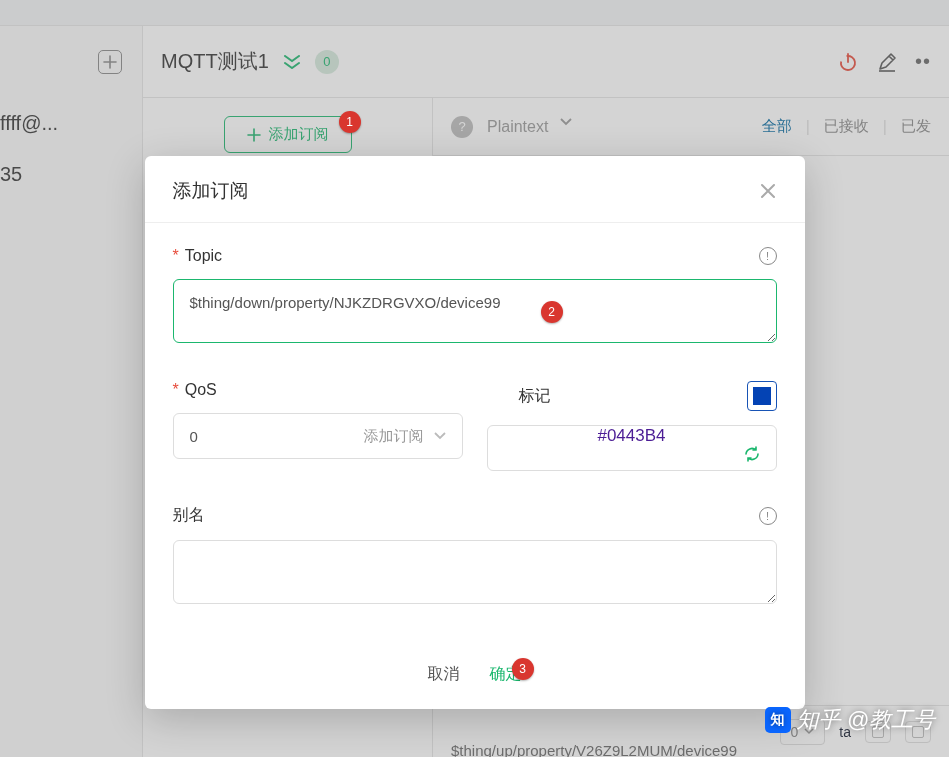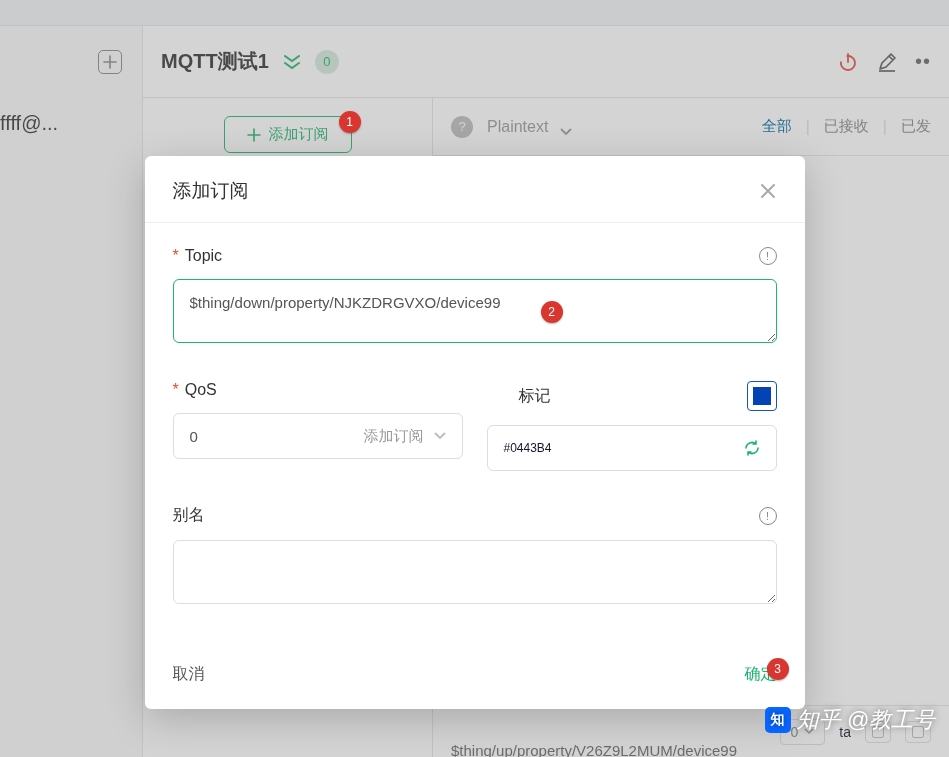--- a/index.html
+++ b/index.html
@@ -10,34 +10,34 @@
 .main { display: flex; height: calc(100% - 26px); }
 
 .sidebar { width: 143px; background: #f9f9f9; border-right: 1px solid #e5e5e5; }
 .sidebar-add { height: 72px; display: flex; align-items: center; justify-content: flex-end; padding-right: 20px; }
 .add-box { width: 24px; height: 24px; border: 1.5px solid #888; border-radius: 5px; display: flex; align-items: center; justify-content: center; cursor: pointer; color: #888; font-size: 16px; }
 .side-item { padding: 14px 8px 14px 0; font-size: 20px; color: #333; white-space: nowrap; overflow: hidden; }
 .side-item.active { background: #e8f5ee; color: #1bb76e; font-weight: 500; }
 
 .content { flex: 1; display: flex; flex-direction: column; }
 .header { height: 72px; display: flex; align-items: center; padding: 0 18px; border-bottom: 1px solid #e5e5e5; }
-.conn-name { font-size: 20px; font-weight: 700; color: #333; }
+.conn-name { font-size: 20px; font-weight: 400; color: #333; }
 .chev-down { margin-left: 14px; color: #1bb76e; cursor: pointer; }
 .badge-count { margin-left: 14px; width: 24px; height: 24px; border-radius: 12px; background: #d4e9dc; color: #1bb76e; display: flex; align-items: center; justify-content: center; font-size: 13px; }
 .header-spacer { flex: 1; }
 .hdr-icon { margin-left: 18px; cursor: pointer; color: #666; }
 
 .body-row { flex: 1; display: flex; }
 .sub-col { width: 290px; border-right: 1px solid #e5e5e5; padding-top: 18px; display: flex; justify-content: center; align-items: flex-start; }
 .add-sub-btn { padding: 8px 22px; border: 1px solid #1bb76e; border-radius: 6px; color: #1bb76e; font-size: 15px; background: #fff; cursor: pointer; display: flex; align-items: center; gap: 8px; position: relative; }
 
 .msg-col { flex: 1; display: flex; flex-direction: column; position: relative; }
 .msg-hdr { height: 58px; display: flex; align-items: center; padding: 0 18px; border-bottom: 1px solid #e5e5e5; gap: 14px; }
 .qmark { width: 22px; height: 22px; border-radius: 11px; background: #bbb; color: #fff; display: flex; align-items: center; justify-content: center; font-size: 13px; }
-.plaintext { color: #999; font-size: 16px; display: flex; align-items: flex-end; gap: 12px; cursor: pointer; }
+.plaintext { color: #999; font-size: 16px; display: flex; align-items: flex-start; gap: 12px; cursor: pointer; }
 .msg-hdr-spacer { flex: 1; }
 .tab { font-size: 15px; color: #888; cursor: pointer; }
 .tab.active { color: #0369a1; }
 .divider { color: #ddd; }
 
 .msg-footer { position: absolute; bottom: 0; left: 0; right: 0; height: 52px; border-top: 1px solid #e5e5e5; display: flex; align-items: center; padding: 0 18px; gap: 14px; font-size: 14px; color: #888; }
 .qos-pill { border: 1px solid #ddd; border-radius: 4px; padding: 4px 10px; display: flex; align-items: center; gap: 6px; }
 .topic-line { position: absolute; bottom: -2px; left: 18px; font-size: 15px; color: #666; }
 
 
@@ -60,24 +60,24 @@
 .two-col { display: flex; gap: 24px; }
 .col { flex: 1; }
 
 .select-box { border: 1px solid #ddd; border-radius: 6px; height: 46px; display: flex; align-items: center; padding: 0 16px; cursor: pointer; font-size: 15px; color: #555; }
 .select-box .right { margin-left: auto; color: #999; display: flex; align-items: center; gap: 10px; }
 
 .color-sw { width: 30px; height: 30px; border-radius: 4px; border: 1.5px solid #1753b5; display: inline-flex; align-items: center; justify-content: center; cursor: pointer; }
 .color-inner { width: 18px; height: 18px; background: #0443B4; }
 .mark-label-row { display: flex; align-items: center; margin-bottom: 14px; margin-left: 32px; }
 
-.color-input { border: 1px solid #ddd; border-radius: 6px; height: 46px; display: flex; align-items: center; padding: 0 16px; font-size: 12px; color: #0f172a; }
+.color-input { border: 1px solid #ddd; border-radius: 6px; height: 46px; display: flex; align-items: center; padding: 0 16px; font-size: 17px; color: #4c1d95; flex-direction: column; }
 .refresh-ic { margin-left: auto; color: #1bb76e; cursor: pointer; font-size: 16px; }
 
-.dlg-foot { padding: 14px 28px 24px; display: flex; justify-content: space-between; gap: 30px; }
+.dlg-foot { padding: 14px 28px 24px; display: flex; justify-content: center; gap: 30px; }
 .btn-cancel { font-size: 16px; color: #555; background: none; border: none; cursor: pointer; }
 .btn-ok { font-size: 16px; color: #1bb76e; background: none; border: none; cursor: pointer; position: relative; }
 
 .anno { position: absolute; width: 22px; height: 22px; border-radius: 11px; background: #d9362f; color: #fff; font-size: 12px; display: flex; align-items: center; justify-content: center; box-shadow: 0 1px 2px rgba(0,0,0,0.3); z-index: 50; }
 
 .watermark { position: absolute; right: 14px; bottom: 22px; font-size: 22px; color: #fff; text-shadow: 0 0 6px rgba(0,0,0,0.5); font-style: italic; display: flex; align-items: center; gap: 6px; }
 .zhihu { width: 26px; height: 26px; background: #0a66ff; border-radius: 5px; display: flex; align-items: center; justify-content: center; color: #fff; font-size: 14px; font-weight: bold; font-style: normal; }
 
 svg { display: block; }
 </style>
@@ -89,20 +89,21 @@
 <div class="main">
   <div class="sidebar">
     <div class="sidebar-add">
       <div class="add-box">
         <svg width="14" height="14" viewBox="0 0 14 14">
             <path d="M7 1v12M1 7h12" stroke="currentColor" stroke-width="1.6" stroke-linecap="round"></path>
           </svg>
       </div>
     </div>
     <div class="side-item">ffff@...</div>
+    <div class="side-item">35</div>
   </div>
 
   <div class="content">
     <div class="header">
       <span class="conn-name">MQTT测试1</span>
       <span class="chev-down">
         <svg width="18" height="14" viewBox="0 0 18 14">
             <path d="M2 1l7 5 7-5M2 8l7 5 7-5" stroke="#1bb76e" stroke-width="2" fill="none" stroke-linecap="round"></path>
           </svg>
       </span>

